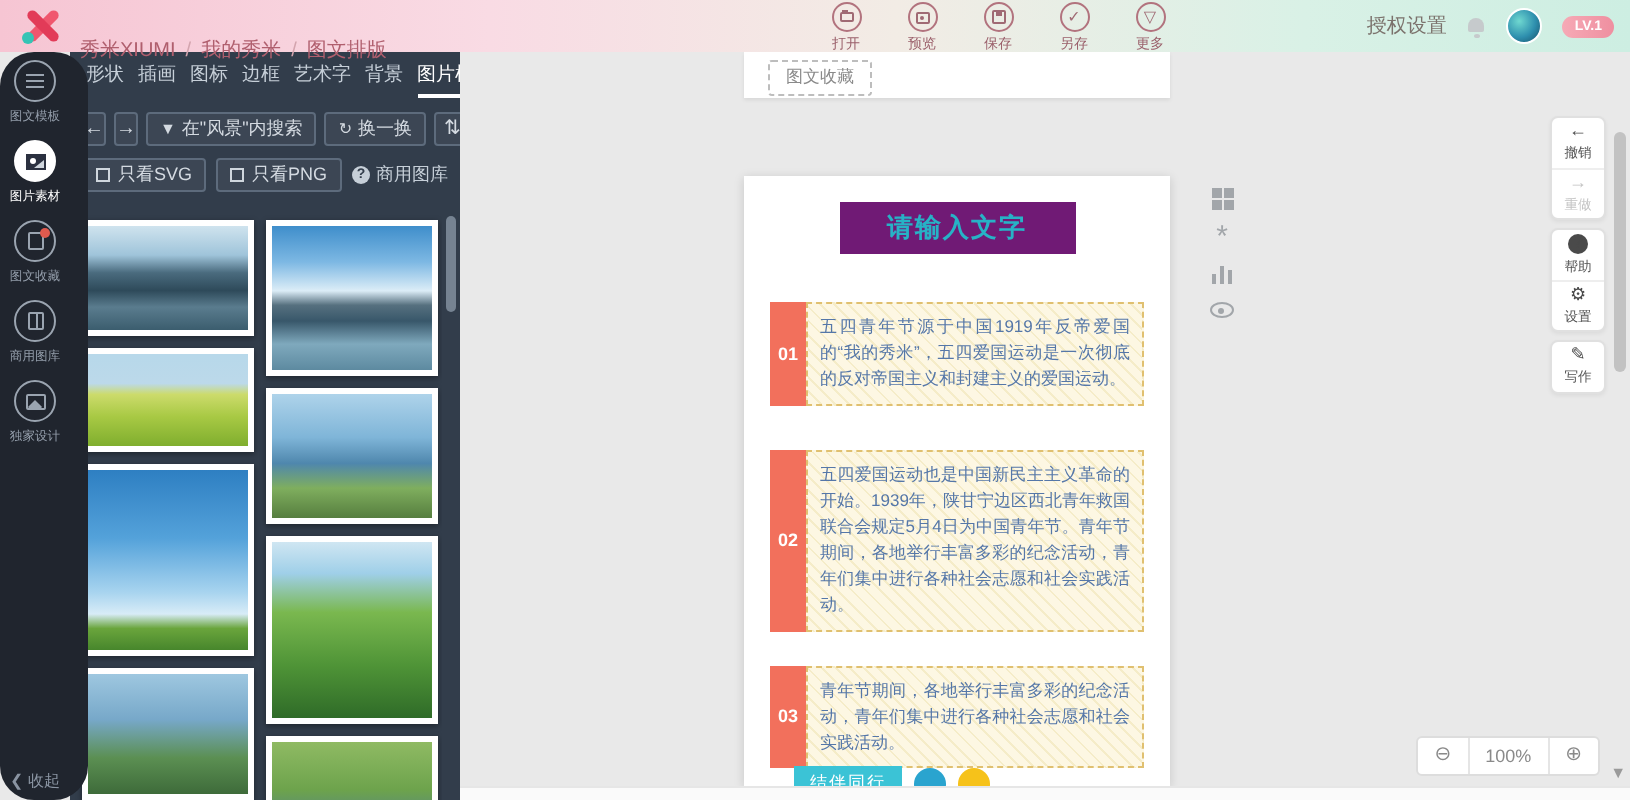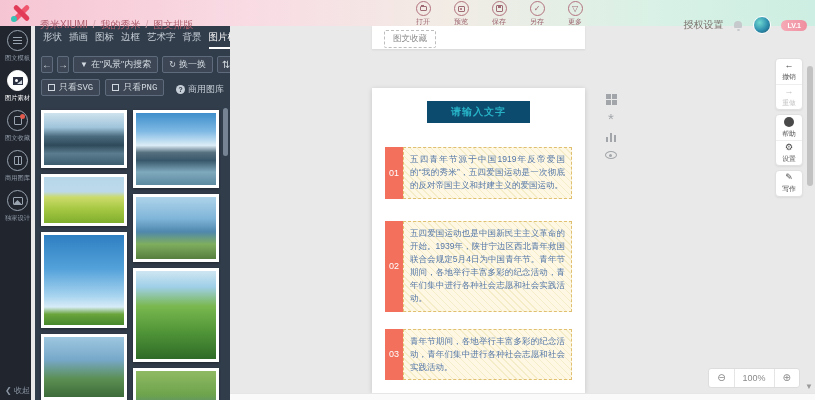--- a/index.html
+++ b/index.html
@@ -21,32 +21,32 @@
   .hact { width:26px; text-align:center; cursor:pointer; }
   .hicon { width:15px; height:15px; margin:0 auto; border:1px solid #b2737e; border-radius:50%;
     display:flex; align-items:center; justify-content:center; color:#a06a74; font-size:8px; line-height:1; }
   .hlabel { font-size:7px; color:#9a5f6a; margin-top:1px; }
   .g-folder { width:7px; height:5px; border:1px solid #a06a74; border-radius:1px; position:relative; }
   .g-folder:before { content:""; position:absolute; top:-2px; left:0; width:3px; height:1px; background:#a06a74; }
   .g-image { width:7px; height:6px; border:1px solid #a06a74; border-radius:1px; position:relative; }
   .g-image:before { content:""; position:absolute; left:1px; top:1px; width:2px; height:2px; border-radius:50%; background:#a06a74; }
   .g-save { width:7px; height:7px; border:1px solid #a06a74; border-radius:1px; position:relative; }
   .g-save:before { content:""; position:absolute; left:1px; top:0; width:3px; height:2px; background:#a06a74; }
-  .header-right { position:absolute; right:8px; top:12px; height:26px; display:flex; align-items:center; gap:10px; }
+  .header-right { position:absolute; right:8px; top:0; height:26px; display:flex; align-items:center; gap:10px; }
   .auth-text { font-size:10px; color:#7b726c; cursor:pointer; }
   .bell { width:10px; height:9px; position:relative; cursor:pointer; }
   .bell:before { content:""; position:absolute; left:1px; top:0; width:8px; height:7px; background:#c6cacc; border-radius:4px 4px 1px 1px; }
   .bell:after { content:""; position:absolute; left:3.5px; bottom:-1px; width:3px; height:2px; border-radius:50%; background:#c6cacc; }
   .avatar { width:18px; height:18px; border-radius:50%; cursor:pointer;
     background:radial-gradient(circle at 35% 35%, #6fd8d0 0%, #2e8fae 55%, #174e66 100%); border:1px solid #fff; }
   .lv-badge { background:linear-gradient(90deg,#f6aab6,#ef8fa0); color:#fff; font-size:7px; font-weight:bold;
     padding:2px 6px; border-radius:8px; cursor:pointer; }
 
   
-  .rail { position:absolute; left:0; top:26px; bottom:0; width:31px; background:#20252e; z-index:25; }
+  .rail { position:absolute; left:0; top:26px; bottom:0; width:44px; background:#20252e; z-index:25;border-radius:17px; }
   .rail-item { width:35px; padding:4px 0 3px; text-align:center; cursor:pointer; }
   .rail-circle { width:21px; height:21px; margin:0 auto; border:1px solid #9aa4b0; border-radius:50%;
     position:relative; display:flex; align-items:center; justify-content:center; }
   .rail-item.active .rail-circle { background:#fff; border-color:#fff; }
   .rail-label { font-size:7px; color:#939daa; margin-top:2px; transform:scale(.9); }
   .rail-item.active .rail-label { color:#fff; }
   .ri-lines { width:9px; height:7px; background:repeating-linear-gradient(180deg,#9aa4b0 0 1px,transparent 1px 3px); }
   .ri-pic { width:10px; height:8px; border:1px solid #20252e00; background:#20252e; position:relative; }
   .rail-item.active .ri-pic { background:#2b3140; }
   .ri-pic:before { content:""; position:absolute; left:1px; top:1px; width:3px; height:3px; border-radius:50%; background:#fff; }
@@ -67,21 +67,21 @@
   .tab.active { color:#fff; border-bottom:2px solid #fff; }
   .tabs-row2 { display:flex; gap:12px; padding:4px 8px 0; align-items:center; }
   .mag { width:7px; height:7px; border:1.2px solid #c6cfd8; border-radius:50%; position:relative; margin-left:18px; cursor:pointer; }
   .mag:after { content:""; position:absolute; right:-3px; bottom:-2px; width:4px; height:1.2px; background:#c6cfd8; transform:rotate(45deg); }
   .ptoolbar { display:flex; gap:4px; padding:7px 6px 0; align-items:center; }
   .pbtn { height:17px; border:1px solid #5d6b7c; border-radius:2px; background:rgba(255,255,255,.05);
     color:#d4dae1; font-size:9px; display:flex; align-items:center; justify-content:center; padding:0 6px; cursor:pointer; white-space:nowrap; }
   .pbtn.nav { width:17px; padding:0; font-size:10px; }
   .pbtn .ico { margin-right:3px; font-size:8px; }
   .pbtn.sort { margin-left:auto; font-size:10px; padding:0 4px; }
-  .pfilters { display:flex; gap:5px; padding:6px 6px 0; align-items:flex-end;font-family:Liberation Mono, monospace; }
+  .pfilters { display:flex; gap:5px; padding:6px 6px 0; align-items:center; }
   .chk { width:7px; height:7px; border:1px solid #cfd6dd; margin-right:4px; }
   .pcopy { margin-left:auto; display:flex; align-items:center; font-size:9px; color:#c6cfd8; cursor:pointer; }
   .qmark { width:9px; height:9px; border-radius:50%; background:#c6cfd8; color:#323d4b; font-size:7px; font-weight:bold;
     display:flex; align-items:center; justify-content:center; margin-right:3px; }
   .photo-grid { position:absolute; left:0; right:9px; top:80px; bottom:0; display:flex; gap:6px; padding:4px 0 0 6px; overflow:hidden; }
   .photo-col { width:86px; }
   .photo { background:#fff; padding:3px; box-shadow:0 1px 3px rgba(0,0,0,.4); margin-bottom:6px; cursor:pointer; }
   .photo-img { width:100%; }
   .lake-mountains { background:linear-gradient(180deg,#cfe3ee 0%,#9fc4da 28%,#4a6b7e 45%,#2e4a5a 62%,#5a7c8e 78%,#3b5d6e 100%); }
   .yellow-grass-field { background:linear-gradient(180deg,#b7d8ea 0%,#bcd9ea 32%,#ccdb6b 44%,#a8c944 68%,#7fae2e 100%); }
@@ -93,27 +93,27 @@
   .wetland-grass { background:linear-gradient(180deg,#8fba63 0%,#6da34c 40%,#4f7f8e 72%,#3a5f70 100%); }
   .panel-scrollbar { position:absolute; right:2px; top:82px; width:5px; height:48px; border-radius:3px; background:#768392; cursor:pointer; }
 
   
   .canvas { position:absolute; left:230px; top:26px; right:0; bottom:0; background:#e9e9e9; }
   .top-strip { position:absolute; left:142px; top:0; width:213px; height:23px; background:#fff; box-shadow:0 1px 2px rgba(0,0,0,.08); }
   .set-tag-btn { position:absolute; left:12px; top:4px; padding:2px 8px; border:1px dashed #bdbdbd; border-radius:2px;
     font-size:8.5px; color:#8a8a8a; background:#fff; cursor:pointer; }
   .page { position:absolute; left:142px; top:62px; width:213px; height:305px; background:#fff;
     box-shadow:0 1px 5px rgba(0,0,0,.15); overflow:hidden; cursor:text; }
-  .page-title-btn { margin:13px auto 0; width:fit-content; padding:4px 24px; background:#0c4a6e;
-    color:#27b2c6; font-size:10px; font-weight:bold; letter-spacing:1px; cursor:pointer; }
+  .page-title-btn { margin:13px auto 0; width:fit-content; padding:4px 24px; background:#701a75;
+    color:#27b2c6; font-size:13px; font-weight:bold; letter-spacing:1px; cursor:pointer; }
   .num-item { display:flex; margin:0 13px; }
   .num-item.i1 { margin-top:24px; }
   .num-item.i2 { margin-top:22px; }
   .num-item.i3 { margin-top:17px; }
-  .num-block { width:18px; background:#f2705c; color:#fff; font-size:9px; font-weight:normal;
+  .num-block { width:18px; background:#f2705c; color:#fff; font-size:9px; font-weight:bold;
     display:flex; align-items:center; justify-content:center; flex:0 0 18px; }
   .num-text { flex:1; border:1px dashed #e0c070; padding:5px 6px; font-size:8.5px; line-height:1.55;
     color:#5577a8; text-align:justify;
     background:repeating-linear-gradient(45deg,#fdf7e3 0,#fdf7e3 4px,#f5ecc8 4px,#f5ecc8 5px); }
   .page-footer { position:absolute; left:25px; bottom:-8px; display:flex; align-items:center; gap:6px; }
   .footer-btn { background:#3bc3d6; color:#fff; font-size:8.5px; padding:3px 8px; letter-spacing:1px; cursor:pointer; }
   .circle { width:16px; height:16px; border-radius:50%; }
   .circle.blue { background:#2aa4cf; }
   .circle.yellow { background:#f6c21a; }
 
@@ -315,20 +315,25 @@
     </div>
     <div class="num-item i2">
       <div class="num-block">02</div>
       <div class="num-text">五四爱国运动也是中国新民主主义革命的开始。1939年，陕甘宁边区西北青年救国联合会规定5月4日为中国青年节。青年节期间，各地举行丰富多彩的纪念活动，青年们集中进行各种社会志愿和社会实践活动。</div>
     </div>
     <div class="num-item i3">
       <div class="num-block">03</div>
       <div class="num-text">青年节期间，各地举行丰富多彩的纪念活动，青年们集中进行各种社会志愿和社会实践活动。</div>
     </div>
 
+    <div class="page-footer">
+      <span class="footer-btn">结伴同行</span>
+      <span class="circle blue"></span>
+      <span class="circle yellow"></span>
+    </div>
   </div>
 
   <div class="float-tools">
     <span class="ft ft-grid">
         <span></span>
         <span></span>
         <span></span>
         <span></span>
       </span>
     <span class="ft ft-star">*</span>

